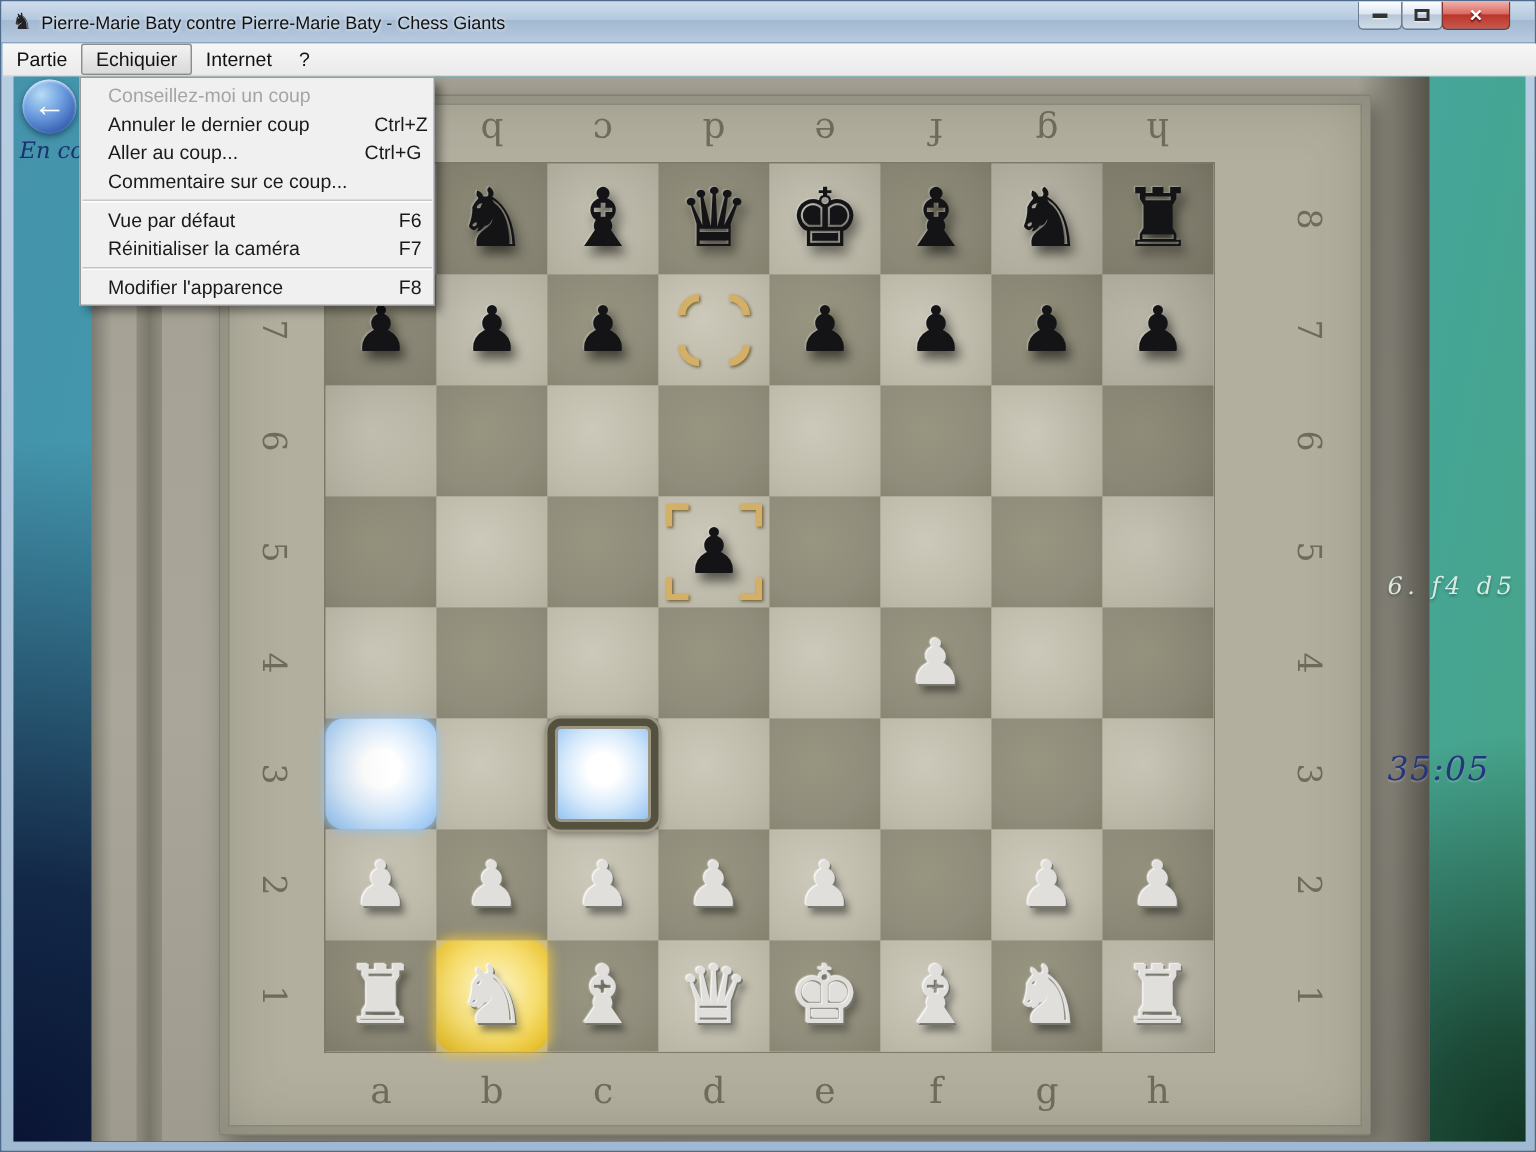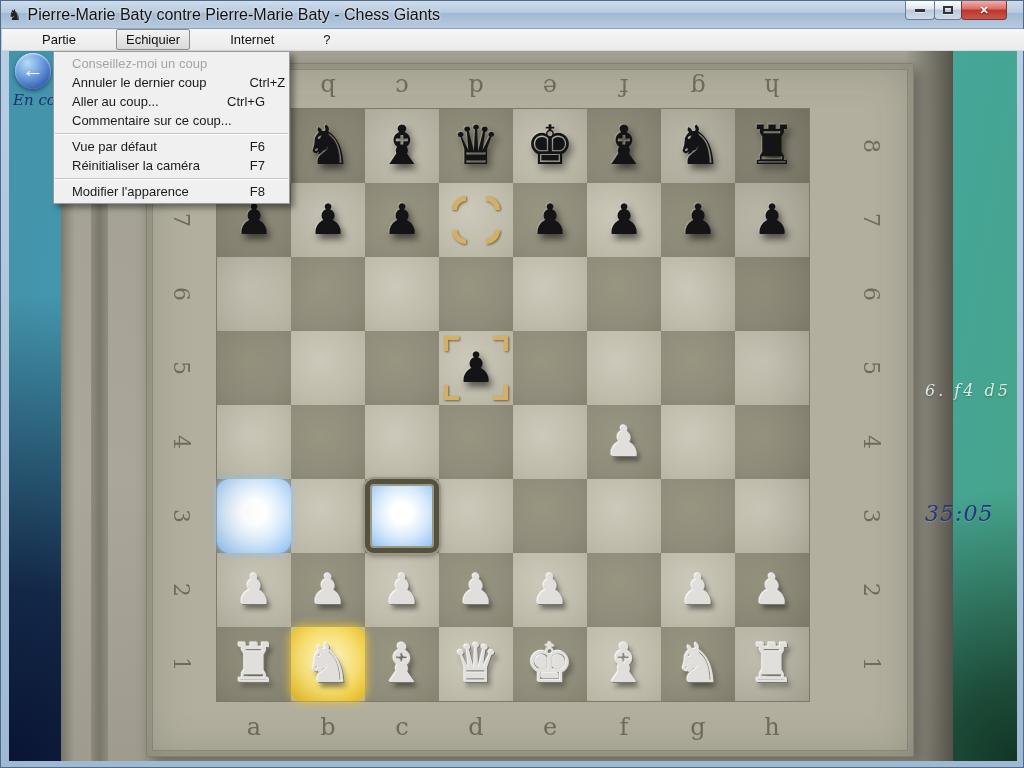--- a/index.html
+++ b/index.html
@@ -7,37 +7,37 @@
 
   .window { position:relative; width:1024px; height:768px;
     background:linear-gradient(#b9cfe4,#9fb9d2);
     border:1px solid #4e6b8c; }
 
   
   .titlebar { position:absolute; left:0; top:0; width:100%; height:28px;
     background:linear-gradient(#cfdded 0%, #b4c8dd 45%, #a2b9d2 46%, #b7cadf 100%);
     border-bottom:1px solid #8ba4bf; display:flex; align-items:center; }
   .title-icon { font-size:15px; line-height:1; margin:0 6px 0 7px; color:#222; }
-  .caption { font-size:16px; color:#111; text-shadow:0 0 3px #fff; white-space:nowrap; }
+  .caption { font-size:12px; color:#111; text-shadow:0 0 3px #fff; white-space:nowrap; }
   .win-buttons { position:absolute; right:16px; top:0; display:flex; }
   .wbtn { height:19px; border:1px solid #6e7e92; border-top:none; display:flex; align-items:center; justify-content:center;
     background:linear-gradient(#fdfeff 0%, #dbe6f2 45%, #b8c7d8 50%, #cfdcea 100%);
     border-radius:0 0 4px 4px; margin-left:-1px; cursor:default; }
   .wbtn-min { width:30px; } .wbtn-max { width:28px; }
   .wbtn-close { width:46px; background:linear-gradient(#f2b8b3 0%, #dd7a72 40%, #c23b32 50%, #d06а58 100%);
     background:linear-gradient(#f0b0aa 0%, #d96b62 45%, #bb362c 50%, #c8584c 100%); border-color:#7c3732; }
   .icon-min { width:10px; height:3px; background:#333; box-shadow:0 1px 0 rgba(255,255,255,.6); }
   .icon-max { width:10px; height:8px; border:2px solid #333; box-shadow:0 1px 0 rgba(255,255,255,.5); }
   .icon-close { color:#fff; font-size:11px; font-weight:bold; text-shadow:0 1px 1px #5a1510; }
 
   
   .menubar { position:absolute; left:1px; top:28px; width:1022px; height:22px;
     background:linear-gradient(#f6f6f6,#ebebeb); border-bottom:1px solid #d9d9d9;
     display:flex; align-items:stretch; font-size:13px; color:#111; }
-  .mb-item { padding:0 9px; display:flex; align-items:center; cursor:default;margin-left:31px; }
+  .mb-item { padding:0 9px; display:flex; align-items:center; cursor:default; }
   .mb-item.active { background:linear-gradient(#f3f3f3,#d9d9d9); border:1px solid #8e8e8e; border-radius:2px; }
 
   
   .scene { position:absolute; left:8px; top:50px; width:1008px; height:710px; overflow:hidden;
     background:
       radial-gradient(circle at 0% 100%, #0a1434 0%, rgba(10,20,52,0.85) 14%, rgba(10,20,52,0) 38%),
       radial-gradient(circle at 100% 100%, #123524 0%, rgba(18,53,36,0.8) 6%, rgba(18,53,36,0) 22%),
       linear-gradient(100deg, #4493aa 0%, #41a9bc 55%, #47a486 100%); }
 
   .table { position:absolute; left:52px; top:0; width:892px; height:710px;
@@ -109,21 +109,21 @@
     font-family:"DejaVu Serif", serif; font-style:italic; font-size:22px; letter-spacing:1px;
     color:#27357c; text-shadow:0 1px 1px rgba(255,255,255,.2); }
   .turn-msg { position:absolute; right:8px; top:676px; z-index:6;
     font-family:"DejaVu Serif", serif; font-style:italic; font-size:21px; letter-spacing:1px;
     color:#e9e9e5; text-shadow:1px 1px 2px rgba(30,30,20,.6); }
 
   
   .menu-popup { position:absolute; left:52px; top:50px; width:237px; z-index:50;
     background:#f0f0f0; border:1px solid #9a9a9a; box-shadow:4px 4px 6px rgba(0,0,0,.4);
     padding:2px 0; font-size:13px; color:#1a1a1a; }
-  .mi { height:19px; display:flex; align-items:center; padding:0 24px 0 18px; cursor:default; }
+  .mi { height:19px; display:flex; align-items:center; padding:0 8px 0 18px; cursor:default; }
   .mi .mi-label { flex:1; white-space:nowrap; }
   .mi .mi-key { white-space:nowrap;margin-left:43px; }
   .mi.disabled { color:#a5a5a5; }
   .mi.highlight { height:21px; background:linear-gradient(#4f9bea,#2e7bd6); color:#fff; }
   .msep { height:1px; background:#c5c5c5; margin:3px 1px; box-shadow:0 1px 0 #fff; }
 </style>
 </head>
 <body>
 
 <div class="window">

